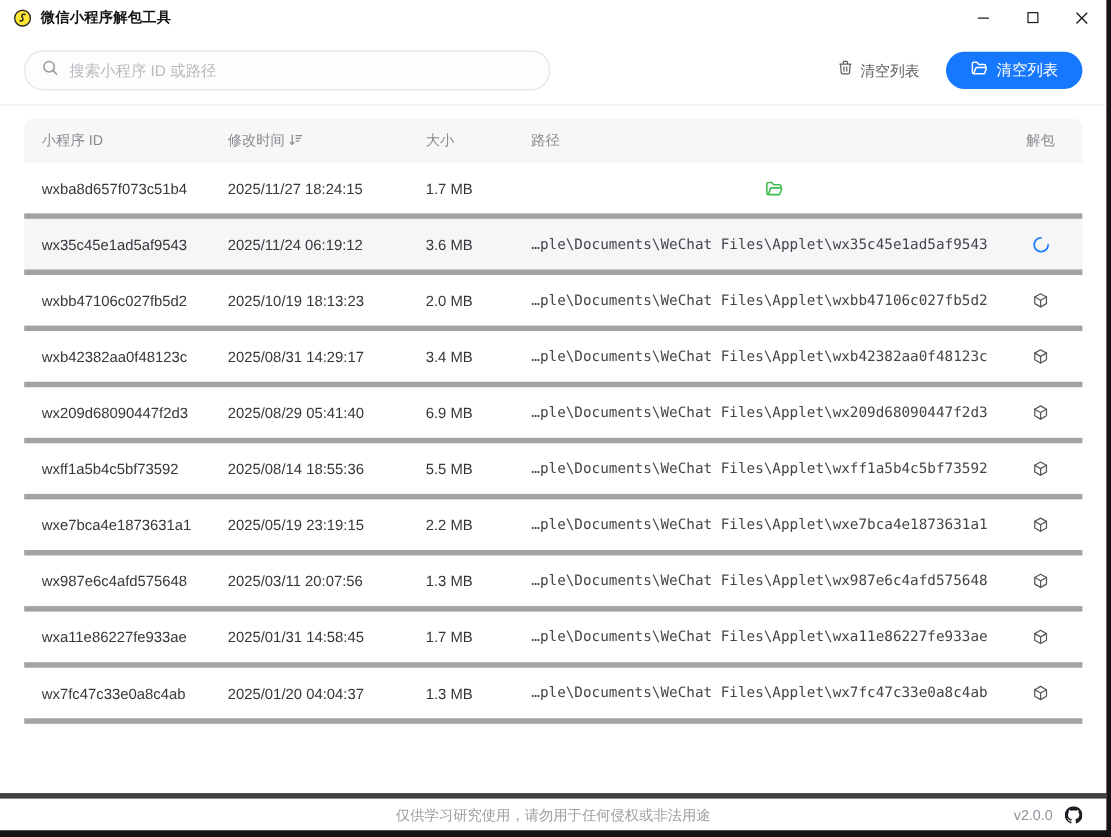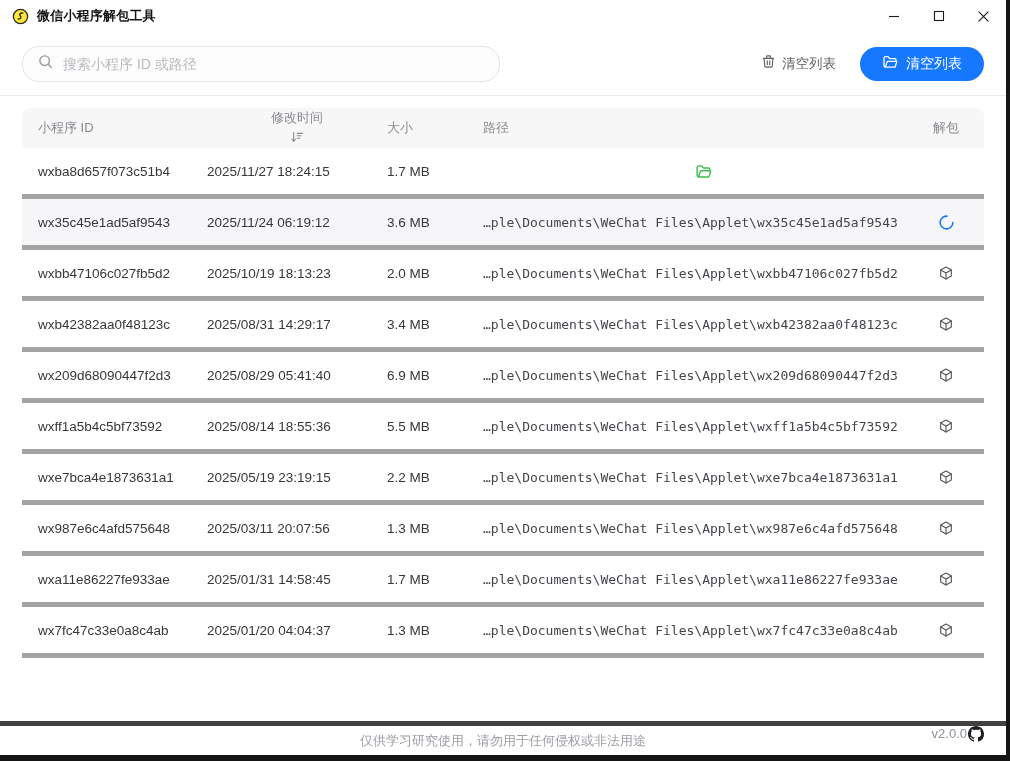--- a/index.html
+++ b/index.html
@@ -33,42 +33,42 @@
     cursor:pointer; margin-right:24px; background:none; border:none; font-family:Liberation Mono, monospace; }
   .scan-btn { display:flex; align-items:center; gap:8px; background:#1677ff; color:#fff;
     border:none; height:34px; padding:0 22px; border-radius:17px; font-size:14px;
     font-family:inherit; cursor:pointer; }
 
   
   .table-area { flex:1; padding:12px 22px 0; overflow:hidden; }
   .thead { display:grid; grid-template-columns:169px 180px 96px 1fr 44px; align-items:center;
     height:40px; background:#f7f7f8; border-radius:8px 8px 0 0; padding:0 16px;
     color:#8a8a90; font-size:13px; }
-  .thead .th-time { display:flex; align-items:center; gap:3px; cursor:pointer;flex-direction:column; }
+  .thead .th-time { display:flex; align-items:center; gap:3px; cursor:pointer; }
   .thead .th-unpack { text-align:center; }
   .trow { display:grid; grid-template-columns:169px 180px 96px 1fr 44px; align-items:center;
     height:51px; padding:0 16px; border-bottom:5px solid #a3a3a3; font-size:13.5px;
     color:#36373a; cursor:default; }
   .trow[data-status="loading"] { background:#f6f6f8; }
   .c-path { font-family:"DejaVu Sans Mono","Liberation Mono",monospace; font-size:13px;
     color:#44454a; white-space:nowrap; overflow:hidden; }
   .c-action { display:flex; justify-content:center; }
   .action-icon { display:none; width:20px; height:20px; align-items:center; justify-content:center; cursor:pointer; }
   .trow[data-status="done"] .icon-done { display:flex; }
   .trow[data-status="loading"] .icon-loading { display:flex; }
   .trow[data-status="idle"] .icon-idle { display:flex; }
   .icon-loading svg { animation:spin 1s linear infinite; }
   @keyframes spin { to { transform:rotate(360deg); } }
 
   
   .footerbar { flex:0 0 auto; height:34px; border-top:5px solid #404040; position:relative;
     display:flex; align-items:center; justify-content:center; }
   .disclaimer { font-size:13px; color:#9d9da3; }
   .footer-right { position:absolute; right:22px; top:0; height:100%;
-    display:flex; gap:1px; }
+    display:flex; align-items:center; gap:11px; }
   .version { font-size:13px; color:#8d939b; }
   .gh { display:flex; cursor:pointer; }
 </style>
 </head>
 <body>
 
 <div class="app-window">
 
   <div class="titlebar">
     <span class="app-icon">

